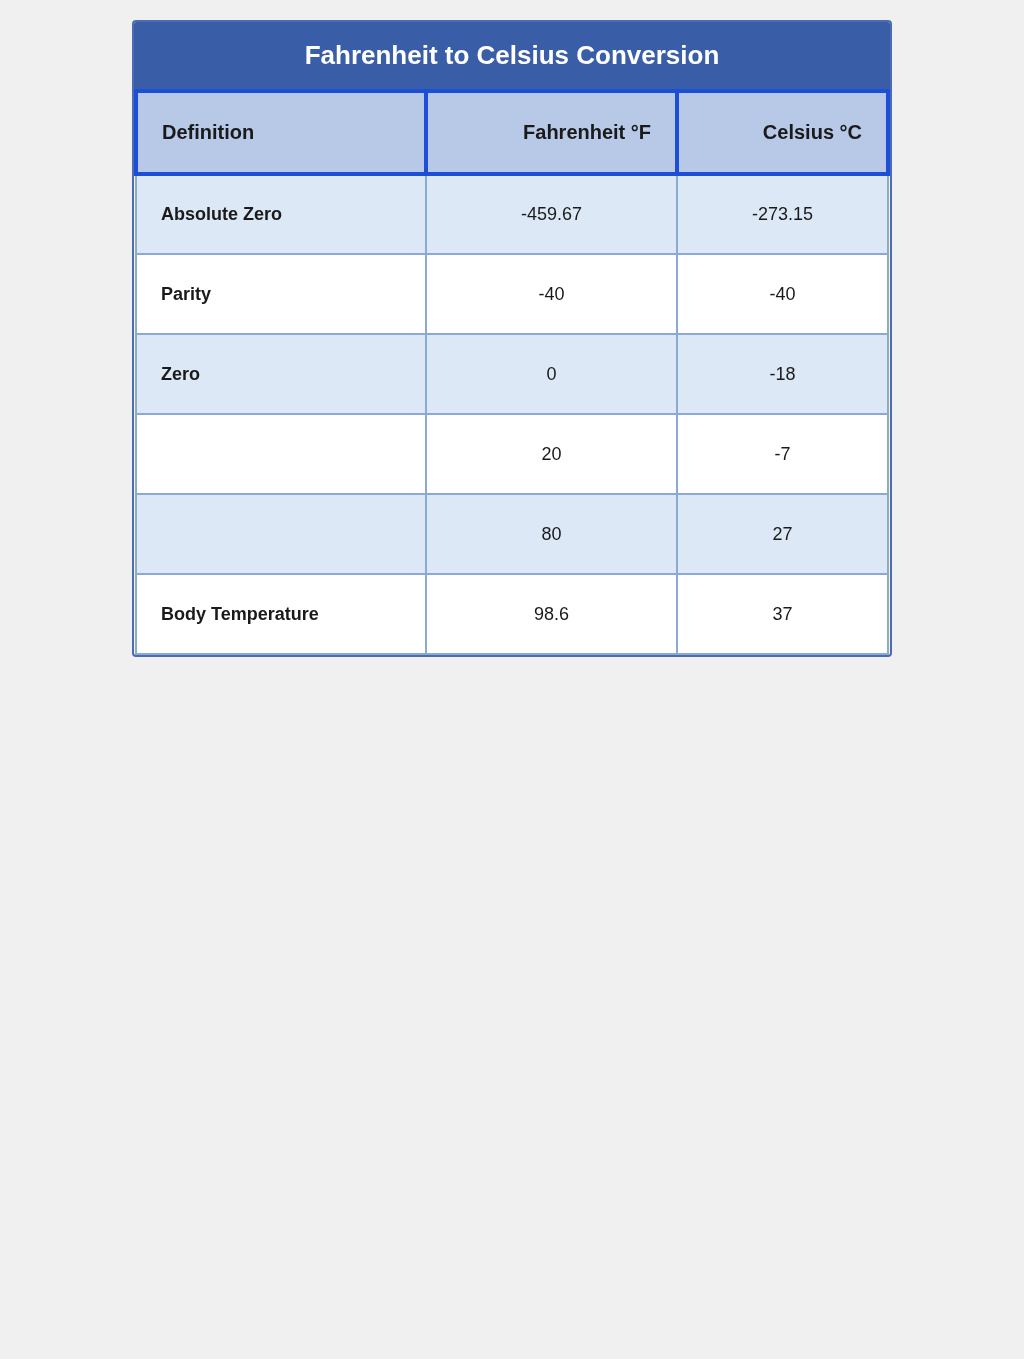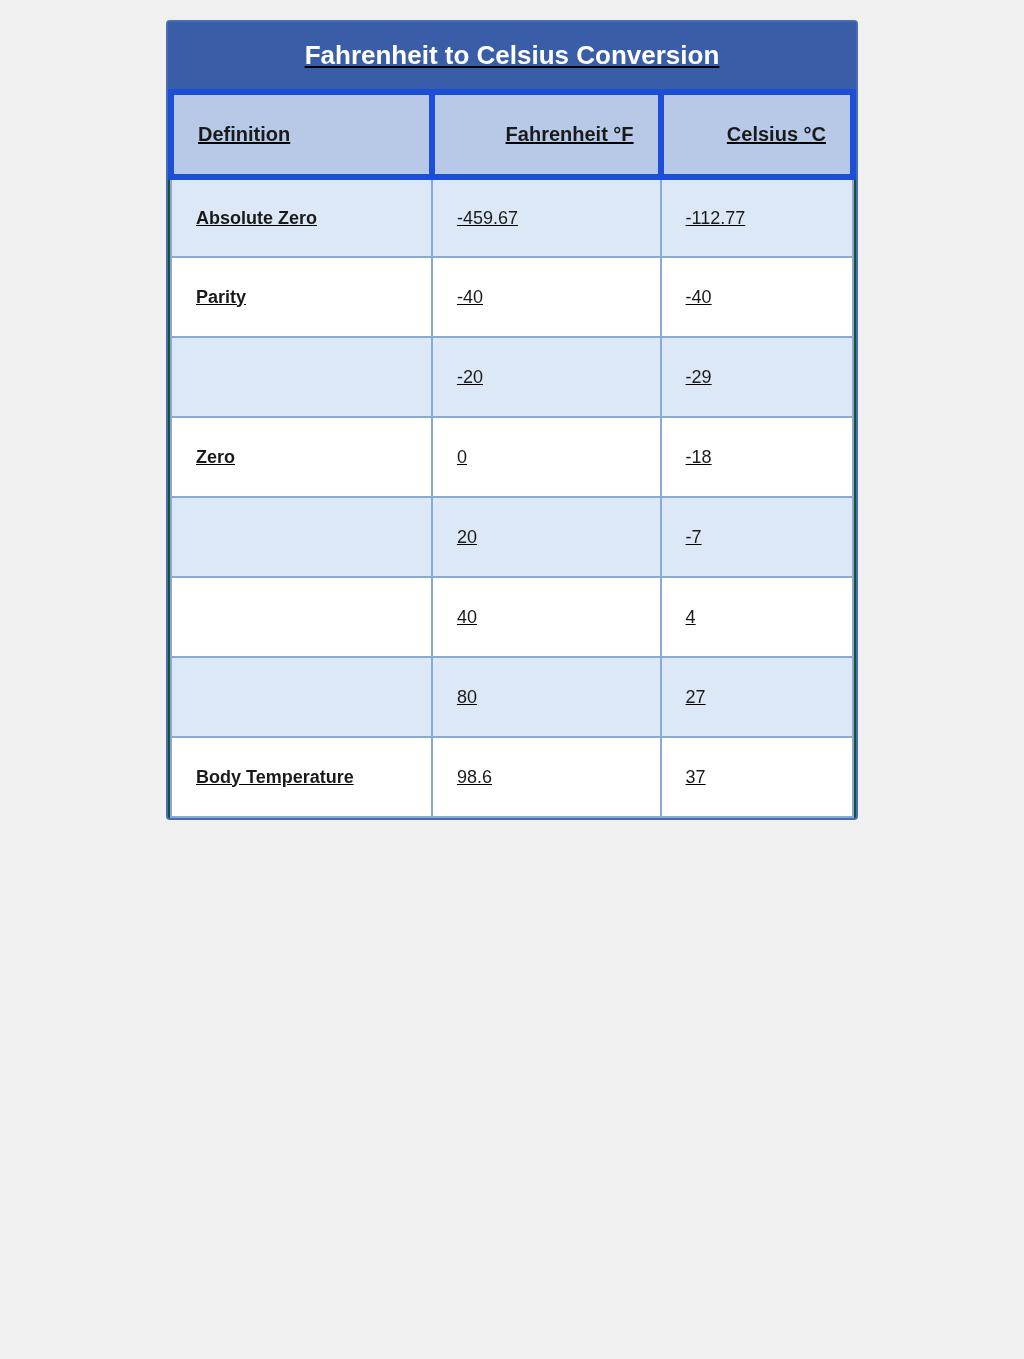--- a/index.html
+++ b/index.html
@@ -11,26 +11,25 @@
     body {
       background: #f0f0f0;
       display: flex;
       justify-content: center;
       align-items: flex-start;
       padding: 20px;
       font-family: Arial, sans-serif;
     }
 
     .table-container {
-      width: 692px;
+      width: 760px;
       border: 2px solid #4a6cb3;
       border-radius: 4px;
       overflow: hidden;
-      background: #14532d;
-      text-decoration: underline;
+      background: #fef9c3;
     }
 
     .table-title {
       background: #3a5da8;
       color: white;
       text-align: center;
       font-size: 26px;
       font-weight: bold;
       padding: 18px 20px;
     }
@@ -38,21 +37,21 @@
     table {
       width: 100%;
       border-collapse: collapse;
     }
 
     thead tr th {
       background: #b8c9e8;
       font-size: 20px;
       font-weight: bold;
       padding: 28px 24px;
-      border: 6px solid #1d4ed8;
+      border: 4px solid #1d4ed8;
       color: #1a1a1a;
     }
 
     thead tr th:first-child {
       text-align: left;
     }
 
     thead tr th:not(:first-child) {
       text-align: right;
     }
@@ -64,21 +63,21 @@
       color: #1a1a1a;
       margin-left: 12px;
     }
 
     tbody tr td:first-child {
       font-weight: bold;
       text-align: left;
     }
 
     tbody tr td:not(:first-child) {
-      text-align: left;
+      text-align: center;
     }
 
     tbody tr:nth-child(odd) {
       background: #dce8f5;
     }
 
     tbody tr:nth-child(even) {
       background: #ffffff;
     }
 
@@ -96,46 +95,36 @@
       <tr>
         <th>Definition</th>
         <th>Fahrenheit °F</th>
         <th>Celsius °C</th>
       </tr>
     </thead>
     <tbody id="table-body">
     <tr>
           <td>Absolute Zero</td>
           <td>-459.67</td>
-          <td>-112.77</td>
+          <td>-273.15</td>
         </tr>
         <tr>
           <td>Parity</td>
           <td>-40</td>
           <td>-40</td>
-        </tr>
-        <tr>
-          <td></td>
-          <td>-20</td>
-          <td>-29</td>
         </tr>
         <tr>
           <td>Zero</td>
           <td>0</td>
           <td>-18</td>
         </tr>
         <tr>
           <td></td>
           <td>20</td>
           <td>-7</td>
-        </tr>
-        <tr>
-          <td></td>
-          <td>40</td>
-          <td>4</td>
         </tr>
         <tr>
           <td></td>
           <td>80</td>
           <td>27</td>
         </tr>
         <tr>
           <td>Body Temperature</td>
           <td>98.6</td>
           <td>37</td>

